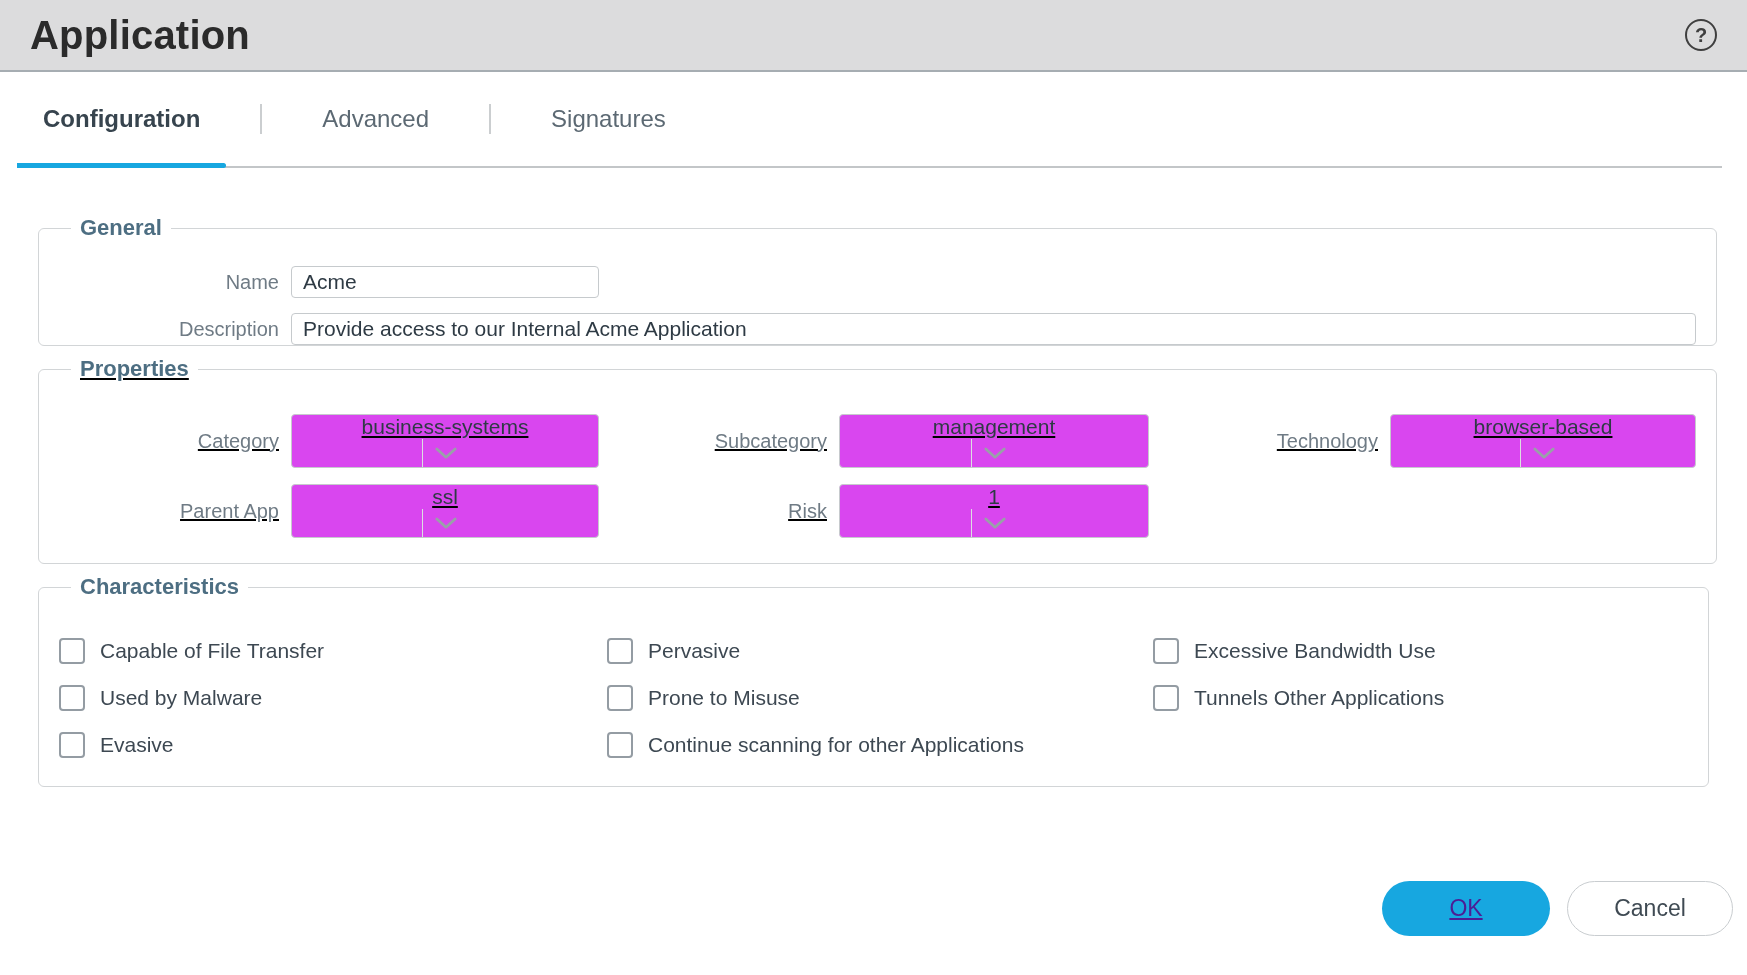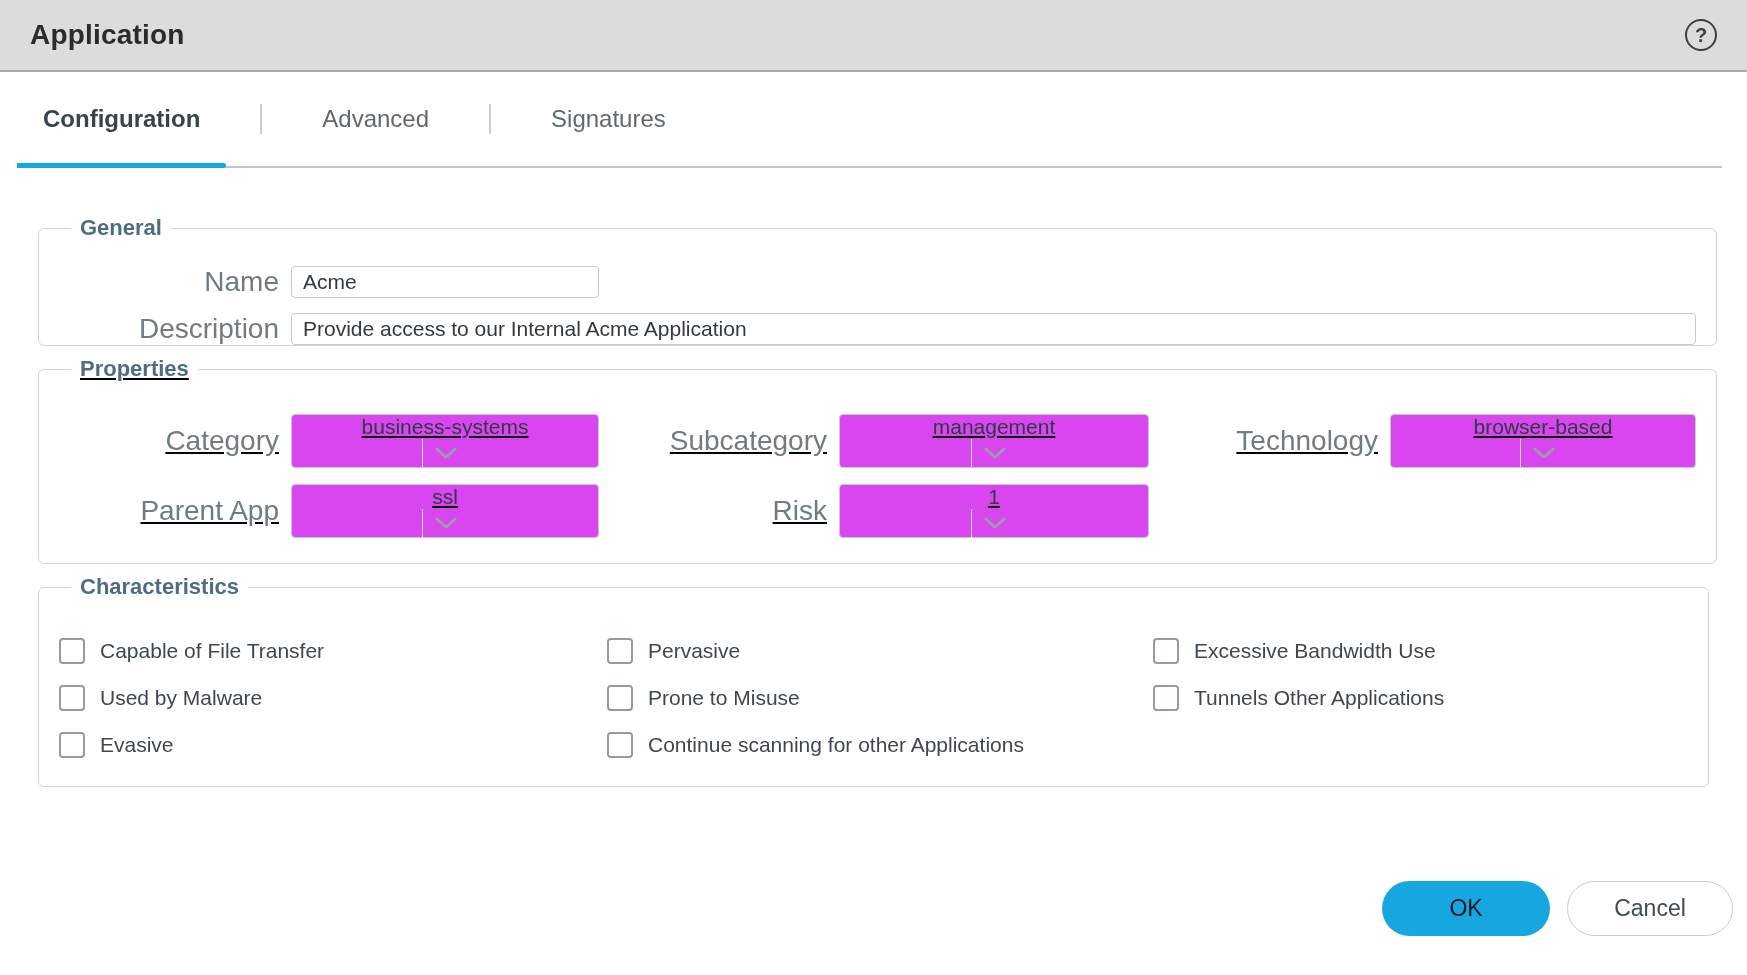--- a/index.html
+++ b/index.html
@@ -14,21 +14,21 @@
   
   .titlebar {
     height: 72px;
     background: #dcdcdd;
     border-bottom: 2px solid #a6adb2;
     display: flex;
     align-items: center;
     padding: 0 30px;
   }
   .titlebar h1 {
-    font-size: 28px;
+    font-size: 40px;
     font-weight: 700;
     color: #2b2b2b;
     letter-spacing: 0.2px;
   }
   .help-badge {
     margin-left: auto;
     width: 32px; height: 32px;
     border: 2.5px solid #3f3f3f;
     border-radius: 50%;
     display: flex; align-items: center; justify-content: center;
@@ -94,21 +94,21 @@
     display: grid;
     grid-template-columns: 220px 308px 216px 310px 217px 306px;
     column-gap: 12px;
     align-items: center;
   }
   #general-section .form-grid { margin-top: 25px; row-gap: 15px; }
   #properties-section .form-grid { margin-top: 32px; row-gap: 16px; }
 
   .field-label {
     text-align: right;
-    font-size: 28px;
+    font-size: 20px;
     color: #6f7b85;
     white-space: nowrap;
   }
   .text-input {
     height: 32px;
     border: 1px solid #c6cacd;
     border-radius: 4px;
     padding: 0 11px;
     font-family: "Liberation Sans", sans-serif;
     font-size: 21px;
@@ -180,21 +180,22 @@
     height: 55px;
     border-radius: 28px;
     font-family: "Liberation Sans", sans-serif;
     font-size: 23px;
     cursor: pointer;
   }
   .btn-primary {
     width: 168px;
     background: #17a7e0;
     border: none;
-    color: #0f172a;
+    color: #4c1d95;
+    text-decoration: underline;
   }
   .btn-secondary {
     width: 166px;
     background: #ffffff;
     border: 1px solid #c9cdd0;
     color: #3f4a53;
   }
 </style>
 </head>
 <body>

